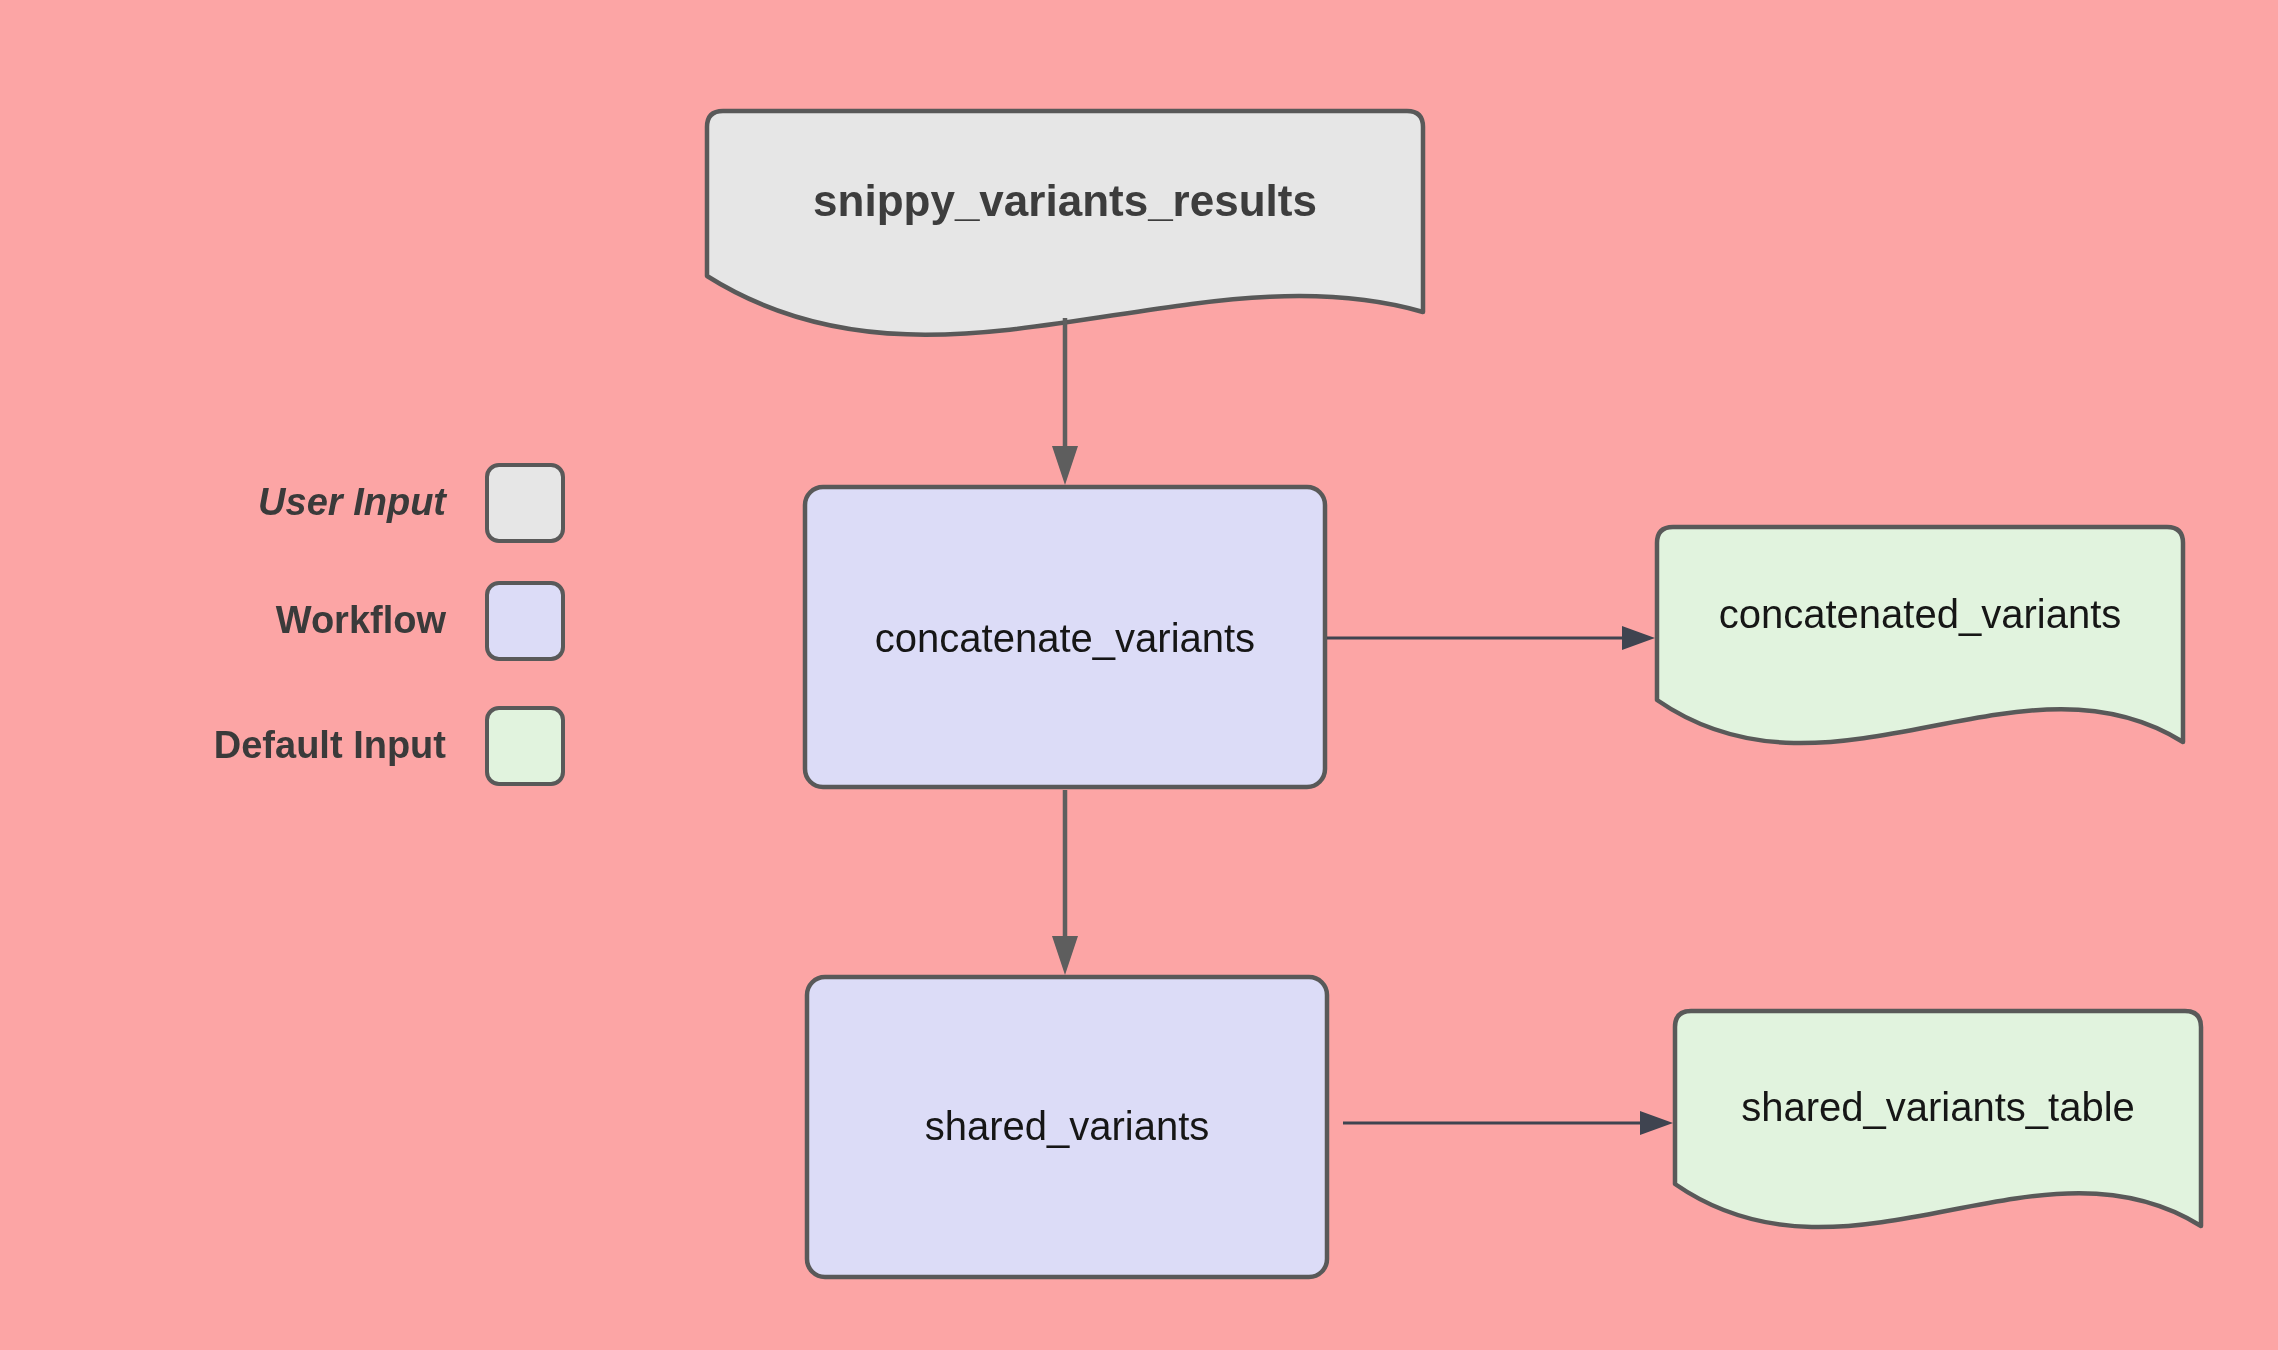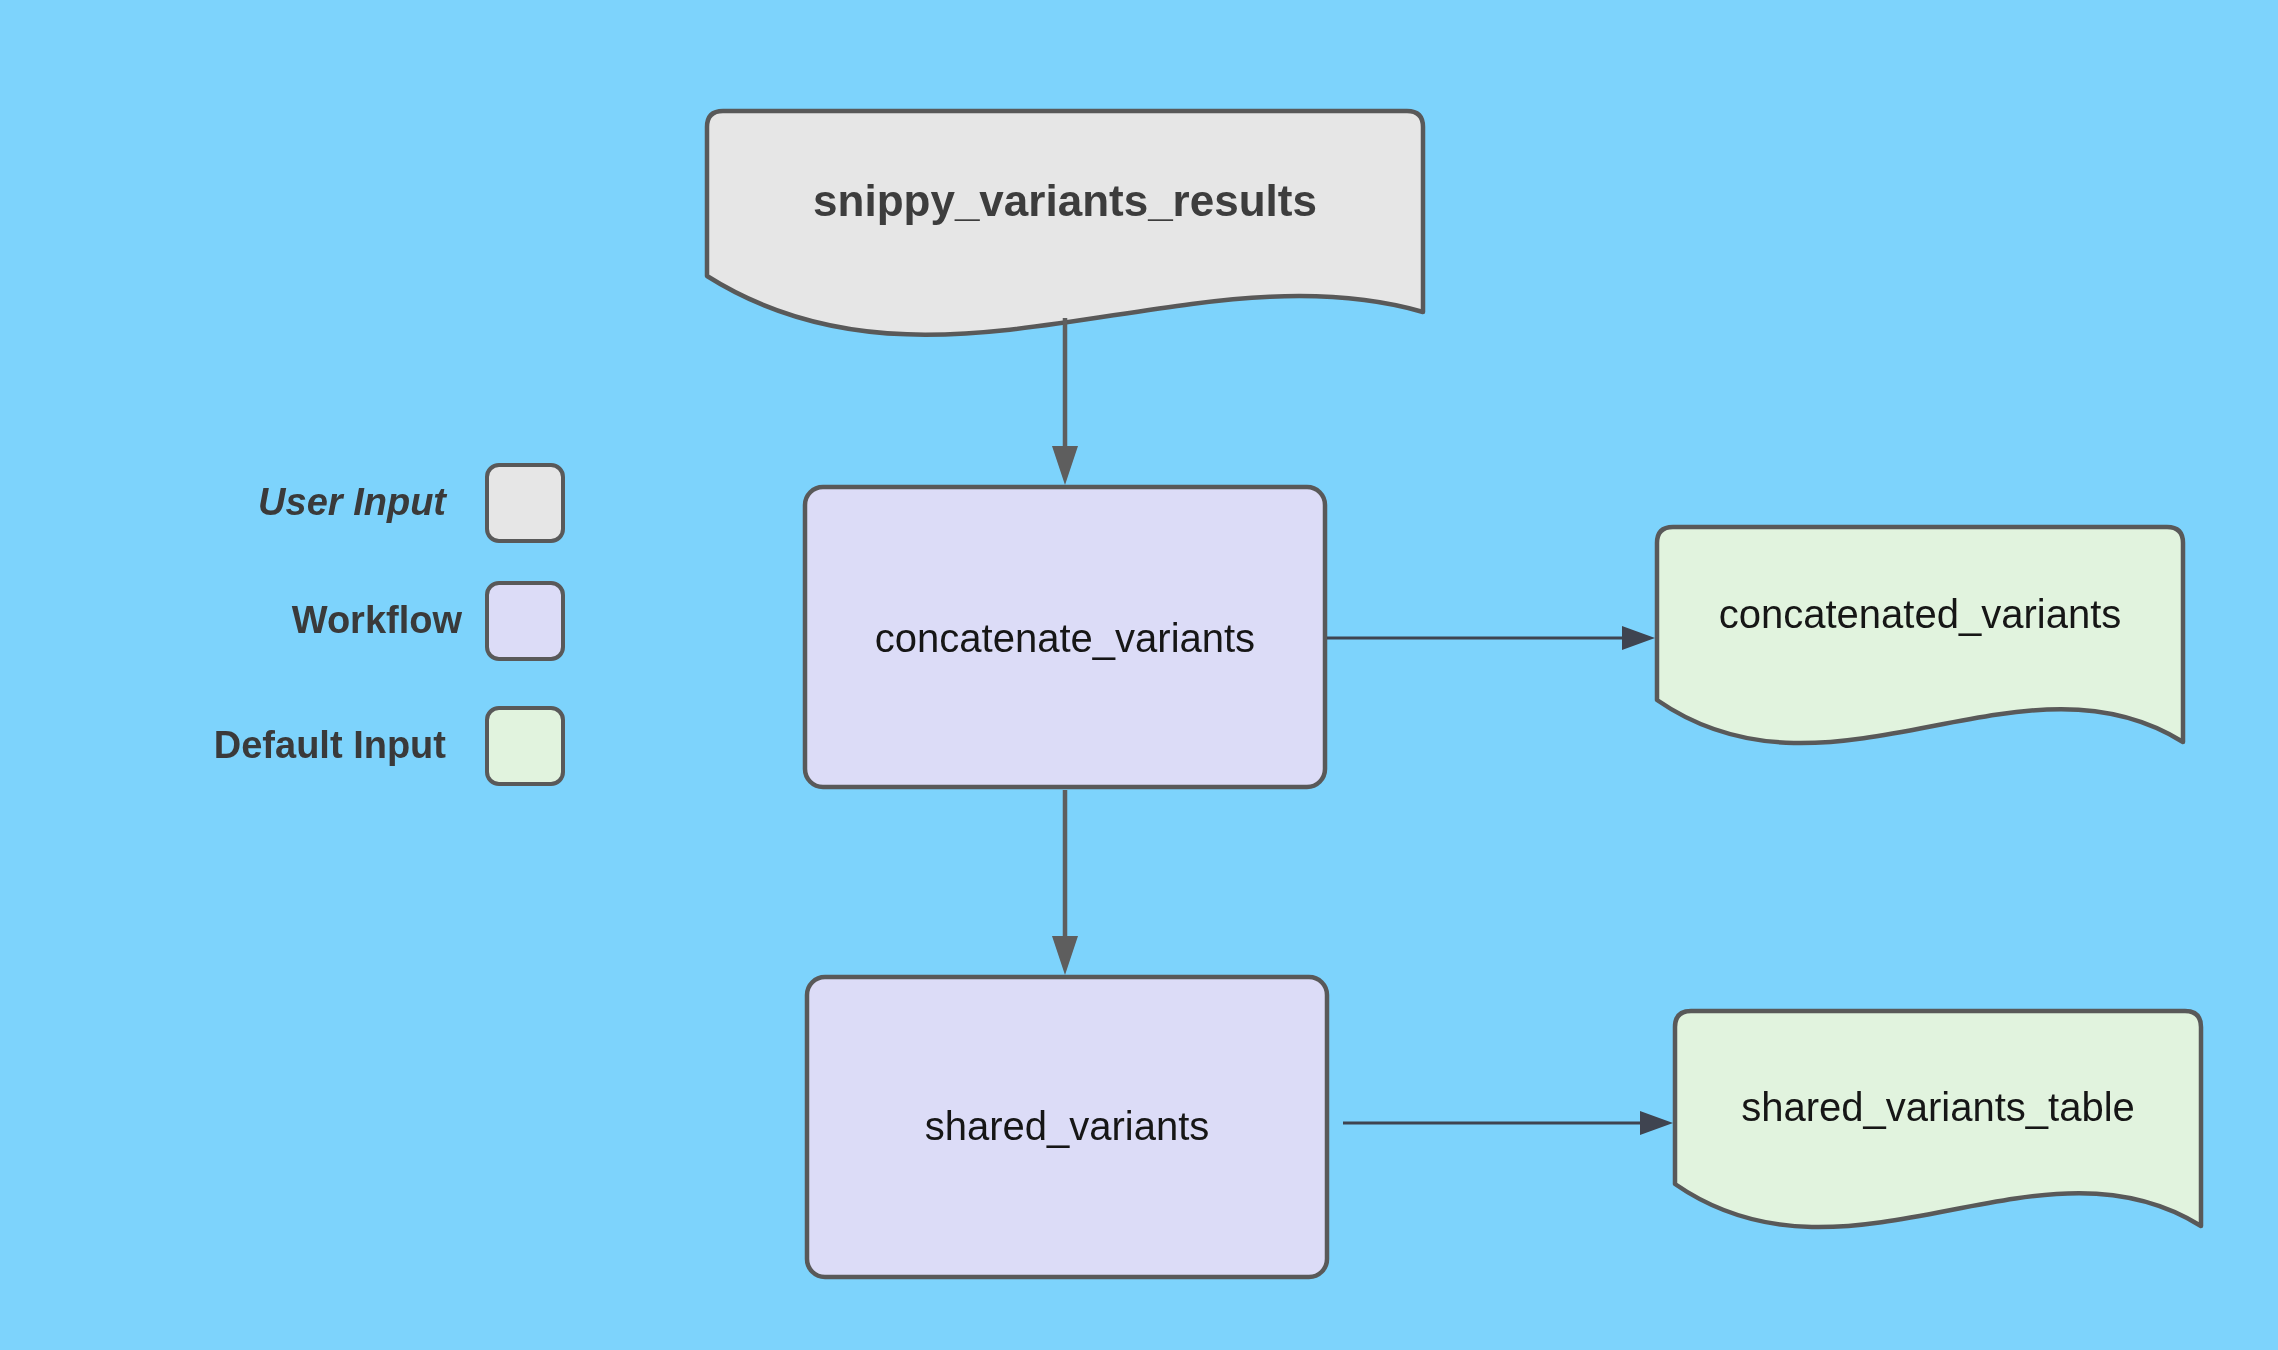--- a/index.html
+++ b/index.html
@@ -5,21 +5,21 @@
   html, body {
     margin: 0;
     padding: 0;
     background: #ffffff;
     font-family: "Liberation Sans", sans-serif;
   }
   .canvas {
     position: relative;
     width: 2278px;
     height: 1350px;
-    background: #7dd3fc;
+    background: #fca5a5;
     overflow: hidden;
   }
   .canvas svg {
     position: absolute;
     left: 0;
     top: 0;
   }
   .label {
     position: absolute;
     transform: translate(-50%, -50%);
@@ -92,17 +92,17 @@
   <div class="label" style="left:1065px; top:638px;">concatenate_variants</div>
 
   <div class="label" style="left:1920px; top:614px;">concatenated_variants</div>
 
   <div class="label" style="left:1067px; top:1126px;">shared_variants</div>
 
   <div class="label" style="left:1938px; top:1107px;">shared_variants_table</div>
 
   <div class="label legend-label" style="left:446px; top:503px;font-style:italic;">User Input</div>
 
-  <div class="label legend-label" style="left:446px; top:621px;margin-left:16px;">Workflow</div>
+  <div class="label legend-label" style="left:446px; top:621px;">Workflow</div>
 
   <div class="label legend-label" style="left:446px; top:746px;">Default Input</div>
 
 </div>
 
 </body></html>

